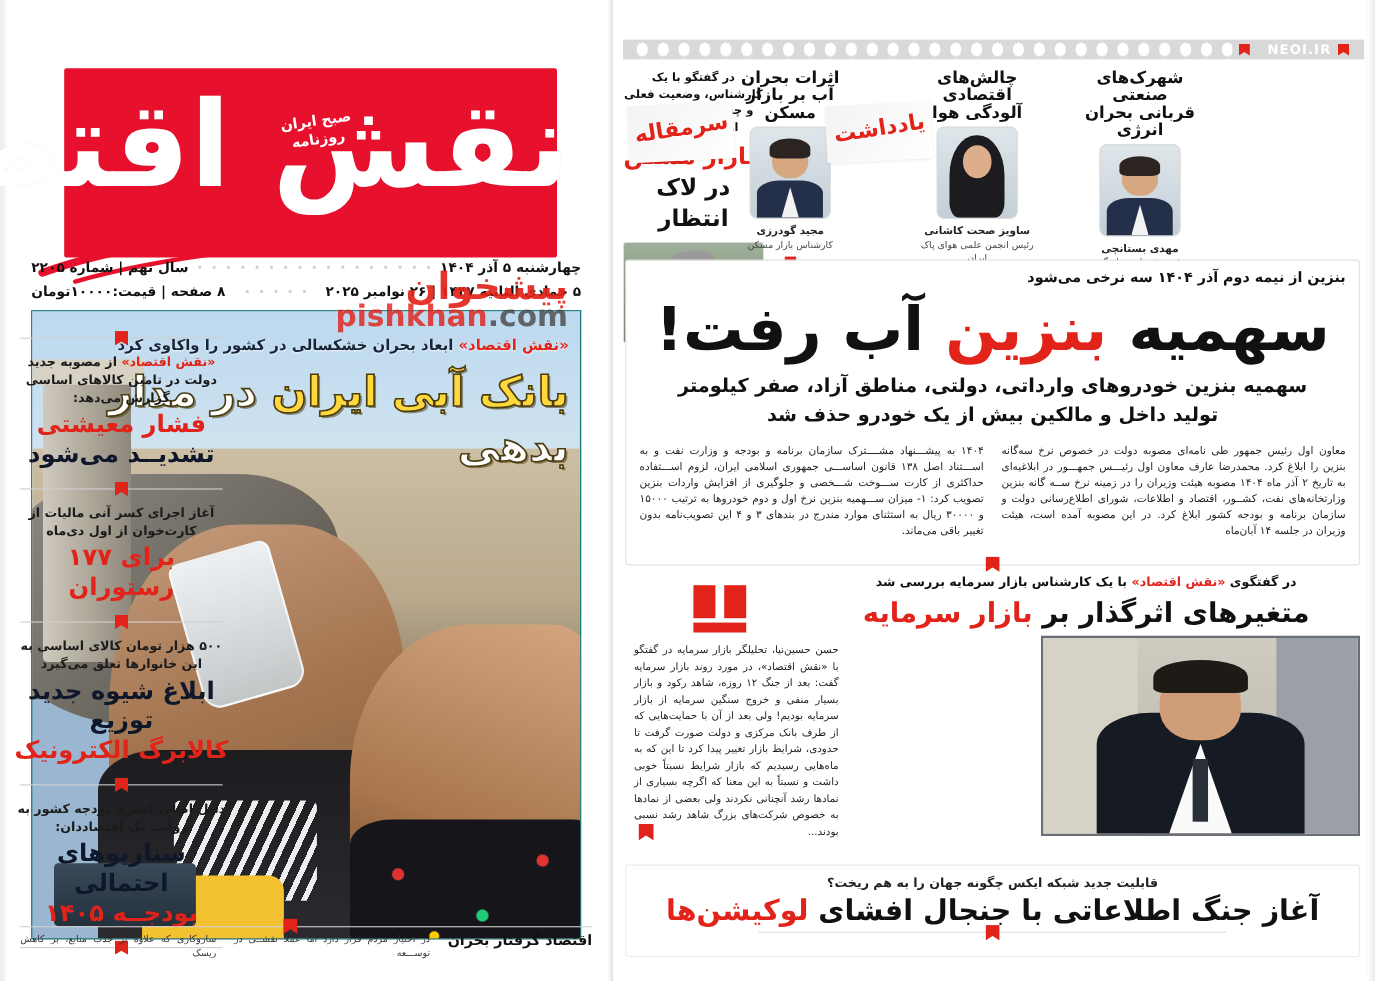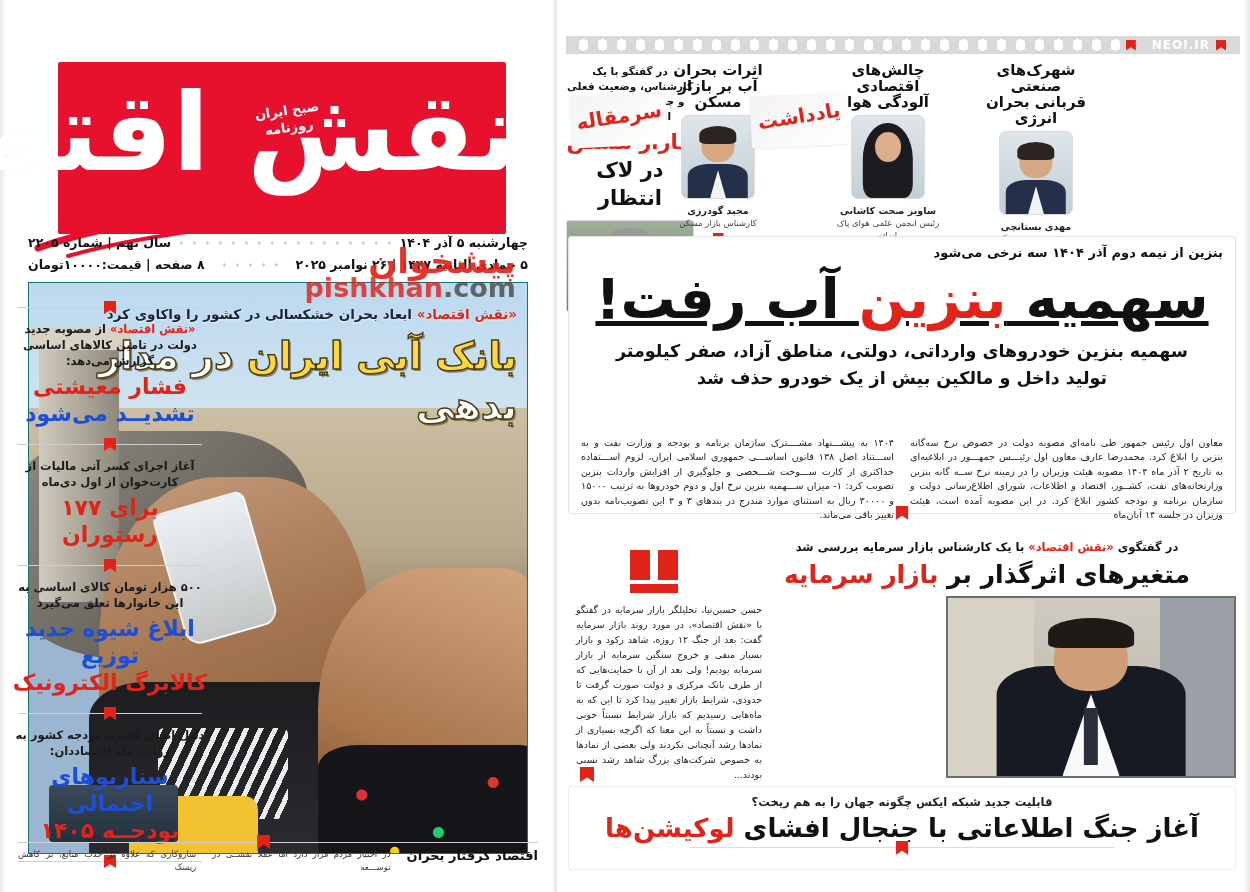--- a/index.html
+++ b/index.html
@@ -206,21 +206,21 @@
   .lc-kicker {
     font-size: 11.5px; color: #1b1b1b; line-height: 16px;
     font-weight: 600; margin-bottom: 4px;
   }
   .lc-kicker .src { color: #e2231a; font-weight: 700; }
   .lc-h1 {
     font-size: 22px; font-weight: 800; color: #e2231a;
     line-height: 27px; letter-spacing: -.6px;
   }
   .lc-h2 {
-    font-size: 22px; font-weight: 800; color: #1d4ed8;
+    font-size: 22px; font-weight: 800; color: #0f172a;
     line-height: 27px; letter-spacing: -.6px;
   }
   .lc-sep {
     position: relative; height: 16px; margin: 7px 0 6px;
   }
   .lc-sep:before {
     content:""; position:absolute; left:6px; right:6px; top:8px;
     border-top:1px solid #cfcfcf;
   }
   .lc-sep .pin {
@@ -320,41 +320,41 @@
 
   
   .gas-box {
     position: absolute; right: 14px; top: 236px; width: 668px; height: 278px;
     border: 1px solid #e2e2e2; border-radius: 3px; background: #fff;
     padding: 8px 12px 10px;
   }
   .gas-kick { text-align: right; font-size: 13px; font-weight: 700; color: #111; }
   .gas-title {
     text-align: center; font-size: 55px; font-weight: 800; color: #111;
-    line-height: 74px; letter-spacing: -2px; margin-top: 2px; text-decoration: underline;
+    line-height: 74px; letter-spacing: -2px; margin-top: 2px;
   }
   .gas-title .red { color: #e2231a; }
   .gas-sub {
     text-align: center; font-size: 17.5px; font-weight: 700; color: #111;
     line-height: 27px; margin-top: 2px;
   }
   .gas-body {
     display: flex; gap: 16px; margin-top: 12px;
     font-size: 9.6px; line-height: 14.4px; color: #222; text-align: justify;
   }
-  .gas-body > div { flex: 1; margin-top: 32px; }
+  .gas-body > div { flex: 1; }
   .gas-pin {
     position:absolute; left:50%; bottom:-7px; transform:translateX(-50%);
     width:13px;height:14px;background:#e2231a;
     clip-path: polygon(0 0,100% 0,100% 100%,50% 70%,0 100%);
   }
 
   
   .cap-box {
-    position: absolute; right: 14px; top: 540px; width: 668px; height: 250px;
+    position: absolute; right: 14px; top: 522px; width: 668px; height: 250px;
   }
   .cap-kick { text-align: center; font-size: 11.5px; font-weight: 700; color: #111; margin-right:-170px;}
   .cap-kick .src { color: #e2231a; }
   .cap-title {
     text-align: center; font-size: 25px; font-weight: 800; color: #111;
     line-height: 34px; margin-top: 4px; margin-right:-170px; letter-spacing:-.5px;
   }
   .cap-title .red { color: #e2231a; }
   .cap-photo {
     position: absolute; right: 0px; top: 56px; width: 290px; height: 182px;

